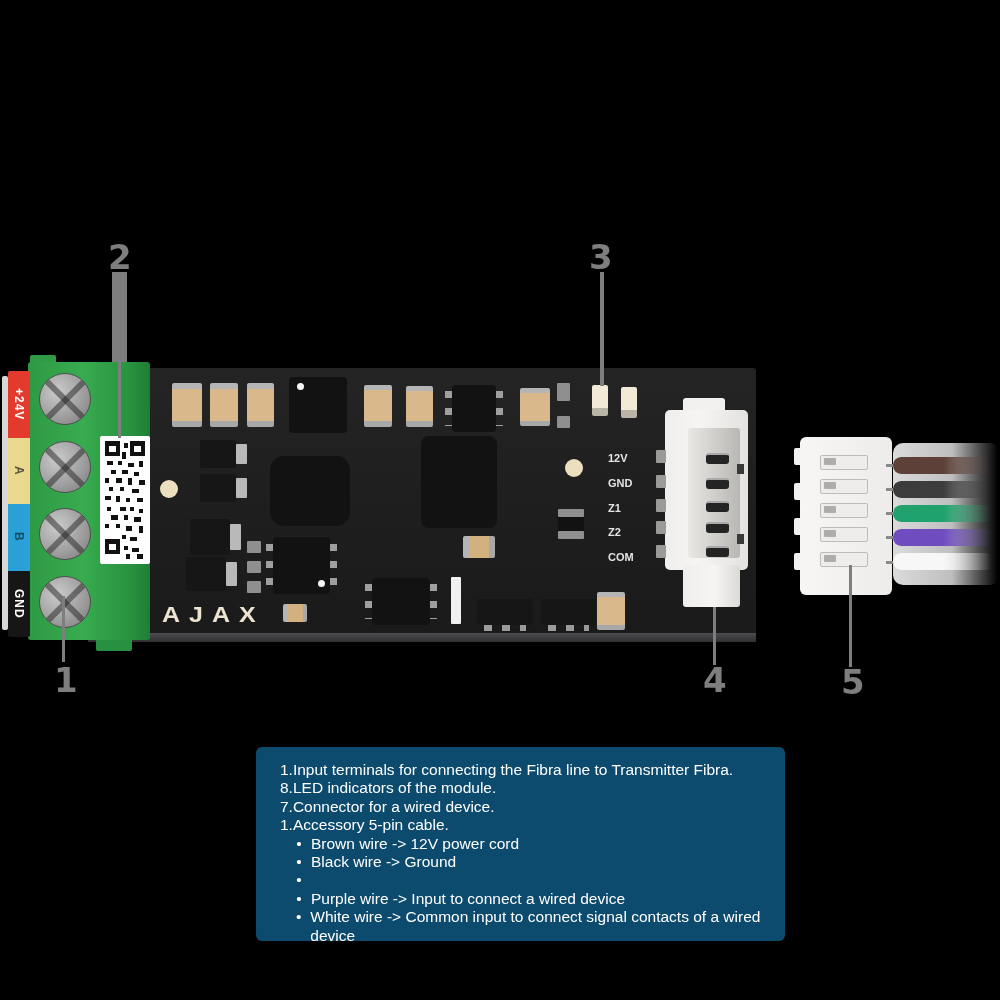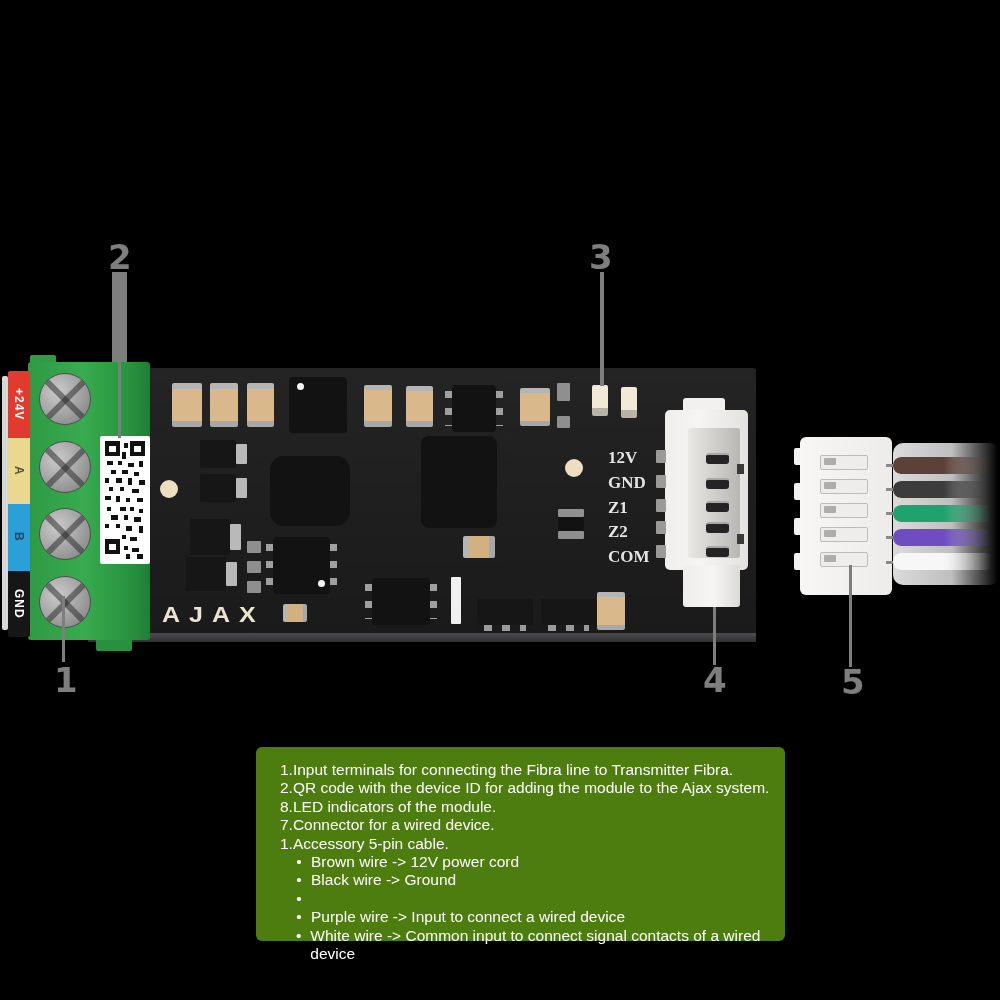--- a/index.html
+++ b/index.html
@@ -22,22 +22,22 @@
   .led{background:linear-gradient(180deg,#f2ead6 0 75%,#b9b4a6 75% 100%);border-radius:2px;}
   .legs-lr::before,.legs-lr::after{content:'';position:absolute;top:12%;bottom:12%;width:7px;
       background:repeating-linear-gradient(to bottom,#9f9f9f 0 7px,transparent 7px 17px);}
   .legs-lr::before{left:-7px}.legs-lr::after{right:-7px}
   .sot{background:#161617;border-radius:2px;}
   .sot::before{content:'';position:absolute;left:12%;right:12%;bottom:-6px;height:6px;
       background:repeating-linear-gradient(to right,#9a9a9a 0 8px,transparent 8px 18px);}
   .tpad{background:#161617;border-radius:2px;}
   .tpad::after{content:'';position:absolute;right:-11px;top:15%;bottom:15%;width:11px;background:#b9b9b9;border-radius:1px;}
   .gray-sq{background:#8f8f8f;border-radius:1px;}
-  .silk{color:#e4e4e4;font-family:Liberation Serif, serif;font-weight:bold;
-        font-size:17px;line-height:24.8px;letter-spacing:0px;}
+  .silk{color:#e4e4e4;font-family:Liberation Sans, sans-serif;font-weight:bold;
+        font-size:11px;line-height:24.8px;letter-spacing:0px;}
   .logo{color:#ece4d1;font-weight:bold;font-size:25px;letter-spacing:9px;transform:scaleY(.88);}
 
   
   .tb-body{left:28px;top:362px;width:122px;height:278px;
       background:linear-gradient(90deg,#2e9a44 0%,#38ab4f 45%,#27913f 85%,#1f7d36 100%);border-radius:3px;}
   .tb-tab-top{left:30px;top:355px;width:26px;height:10px;background:#2f9c45;border-radius:2px;}
   .tb-tab-bot{left:96px;top:638px;width:36px;height:13px;background:#27913f;border-radius:2px;}
   .tb-white-edge{left:2px;top:376px;width:6px;height:254px;background:#d7d7d7;border-radius:2px;}
   .strip{left:8px;top:371px;width:22px;height:266px;display:flex;flex-direction:column;border-radius:2px;overflow:hidden;}
   .strip > div{flex:1;display:flex;align-items:center;justify-content:center;}
@@ -259,23 +259,22 @@
 
   <div class="abs digit" style="left:589px;top:241px">3</div>
   <div class="abs cline" style="left:600px;top:272px;width:4px;height:114px"></div>
 
   <div class="abs digit" style="left:703px;top:664px">4</div>
   <div class="abs cline" style="left:713px;top:607px;width:3px;height:58px"></div>
 
   <div class="abs digit" style="left:841px;top:666px">5</div>
   <div class="abs cline" style="left:849px;top:565px;width:3px;height:102px"></div>
 
-  <div class="abs note" style="background: #4d7c0f;">
+  <div class="abs note" style="background: #0c4a6e;">
     <div>1.Input terminals for connecting the Fibra line to Transmitter Fibra.</div>
-    <div>2.QR code with the device ID for adding the module to the Ajax system.</div>
     <div>8.LED indicators of the module.</div>
     <div>7.Connector for a wired device.</div>
     <div>1.Accessory 5-pin cable.</div>
     <div class="brow">
       <span class="dot">•</span>
       <span>Brown wire -&gt; 12V power cord</span>
       </div>
     <div class="brow">
       <span class="dot">•</span>
       <span>Black wire -&gt; Ground</span>

